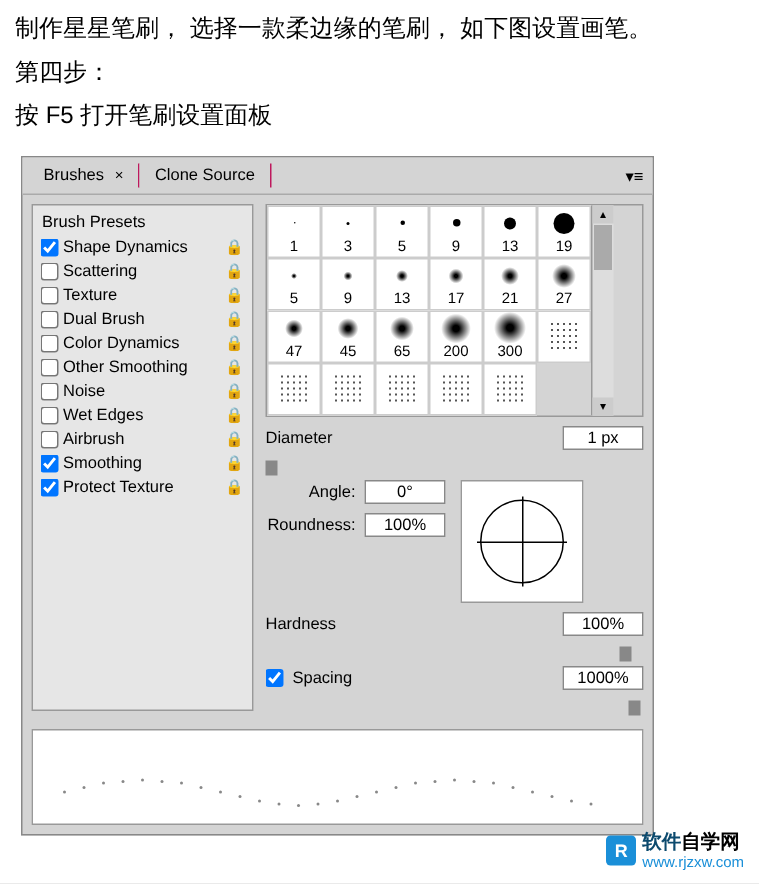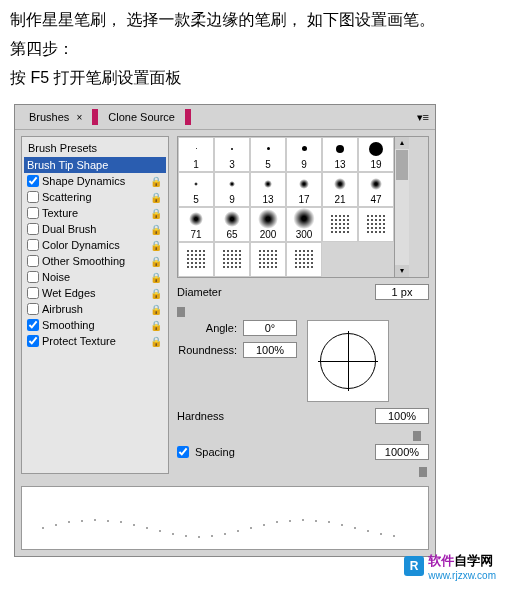--- a/index.html
+++ b/index.html
@@ -1,19 +1,19 @@
 <!DOCTYPE html>
 <html><head>
 <meta charset="utf-8">
 <style>
 body { margin: 0; font-family: "Microsoft YaHei", sans-serif; background: #fff; width: 506px; }
 .instructions { padding: 6px 10px 4px; font-size: 16px; line-height: 1.8; }
 .panel { margin: 8px 14px; border: 1px solid #888; background: #d4d4d4; width: 420px; position: relative; }
 .tabs { display: flex; align-items: center; background: #d4d4d4; border-bottom: 1px solid #aaa; height: 24px; padding-left: 4px; }
-.tab { padding: 2px 10px; font-size: 11px; background: #d4d4d4; border-right: 6px solid #be185d; cursor: pointer; }
+.tab { padding: 2px 10px; font-size: 11px; background: #d4d4d4; border-right: 1px solid #be185d; cursor: pointer; }
 .tab.active { background: #d4d4d4; font-weight: normal; }
 .tab .x { margin-left: 4px; font-size: 10px; }
 .menu-icon { margin-left: auto; margin-right: 6px; font-size: 11px; cursor: pointer; }
 .panel-body { display: flex; padding: 6px; gap: 8px; }
 .sidebar { width: 142px; border: 1px solid #999; background: #e6e6e6; padding: 2px; }
 .sidebar-title { font-size: 11px; padding: 3px 4px; }
 .preset-row { display: flex; align-items: center; padding: 2px 3px; font-size: 11px; gap: 3px; }
 .preset-row.sel { background: #2a5db0; color: #fff; }
 .lock { margin-left: auto; font-size: 10px; color: #666; }
 input[type=checkbox] { width: 12px; height: 12px; margin: 0; }
@@ -36,21 +36,21 @@
 .angle-section { display: flex; gap: 10px; }
 .angle-inputs { display: flex; flex-direction: column; gap: 6px; font-size: 11px; }
 .angle-preview { width: 80px; height: 80px; border: 1px solid #999; background: #fff; position: relative; }
 .angle-preview::before { content: ''; position: absolute; inset: 12px; border: 1px solid #000; border-radius: 50%; }
 .angle-preview::after { content: ''; position: absolute; left: 50%; top: 10px; bottom: 10px; width: 1px; background: #000; }
 .angle-h { position: absolute; top: 50%; left: 10px; right: 10px; height: 1px; background: #000; }
 .preview { margin: 6px; border: 1px solid #999; background: #fff; height: 62px; position: relative; overflow: hidden; }
 .watermark { position: absolute; right: 10px; bottom: 8px; display: flex; align-items: center; gap: 4px; }
 .wm-logo { width: 20px; height: 20px; background: #1a8fd8; color: #fff; font-size: 12px; display: flex; align-items: center; justify-content: center; border-radius: 3px; font-weight: bold; }
 .wm-text { font-size: 13px; font-weight: bold; }
-.wm-red { color: #a21caf; font-family: Liberation Serif, serif; }
+.wm-red { color: #0c4a6e; font-family: Liberation Serif, serif; }
 .wm-url { font-size: 10px; color: #1a8fd8; }
 .wave { position: absolute; top: 30px; left: 20px; right: 20px; height: 20px; }
 .wave span { position: absolute; width: 2px; height: 2px; background: #888; border-radius: 50%; }
 </style>
 </head>
 <body>
 
 <div class="instructions">
   <div>制作星星笔刷， 选择一款柔边缘的笔刷， 如下图设置画笔。</div>
   <div>第四步：</div>
@@ -63,23 +63,20 @@
       <span>Brushes</span>
       <span class="x">×</span>
     </div>
     <div class="tab">Clone Source</div>
     <div class="menu-icon">▾≡</div>
   </div>
 
   <div class="panel-body">
     <div class="sidebar">
       <div class="sidebar-title">Brush Presets</div>
-      <div class="preset-row sel">
-        <span>Brush Tip Shape</span>
-      </div>
       <div id="sidebar-items">
           <div class="preset-row">
             <input type="checkbox" checked="" style="">
             <span>Shape Dynamics</span>
             <span class="lock">🔒</span>
           </div>
           <div class="preset-row">
             <input type="checkbox" style="">
             <span>Scattering</span>
             <span class="lock">🔒</span>
@@ -173,26 +170,30 @@
             </div>
             <div class="brush-cell">
               <div class="dot soft" style="--s: 10px;"></div>
               <span>17</span>
             </div>
             <div class="brush-cell">
               <div class="dot soft" style="--s: 12px;"></div>
               <span>21</span>
             </div>
             <div class="brush-cell">
+              <div class="dot soft" style="--s: 16px;"></div>
+              <span>27</span>
+            </div>
+            <div class="brush-cell">
               <div class="dot soft" style="--s: 12px;"></div>
               <span>47</span>
             </div>
             <div class="brush-cell">
               <div class="dot soft" style="--s: 14px;"></div>
-              <span>71</span>
+              <span>45</span>
             </div>
             <div class="brush-cell">
               <div class="dot soft" style="--s: 16px;"></div>
               <span>65</span>
             </div>
             <div class="brush-cell">
               <div class="dot soft" style="--s: 20px;"></div>
               <span>200</span>
             </div>
             <div class="brush-cell">

